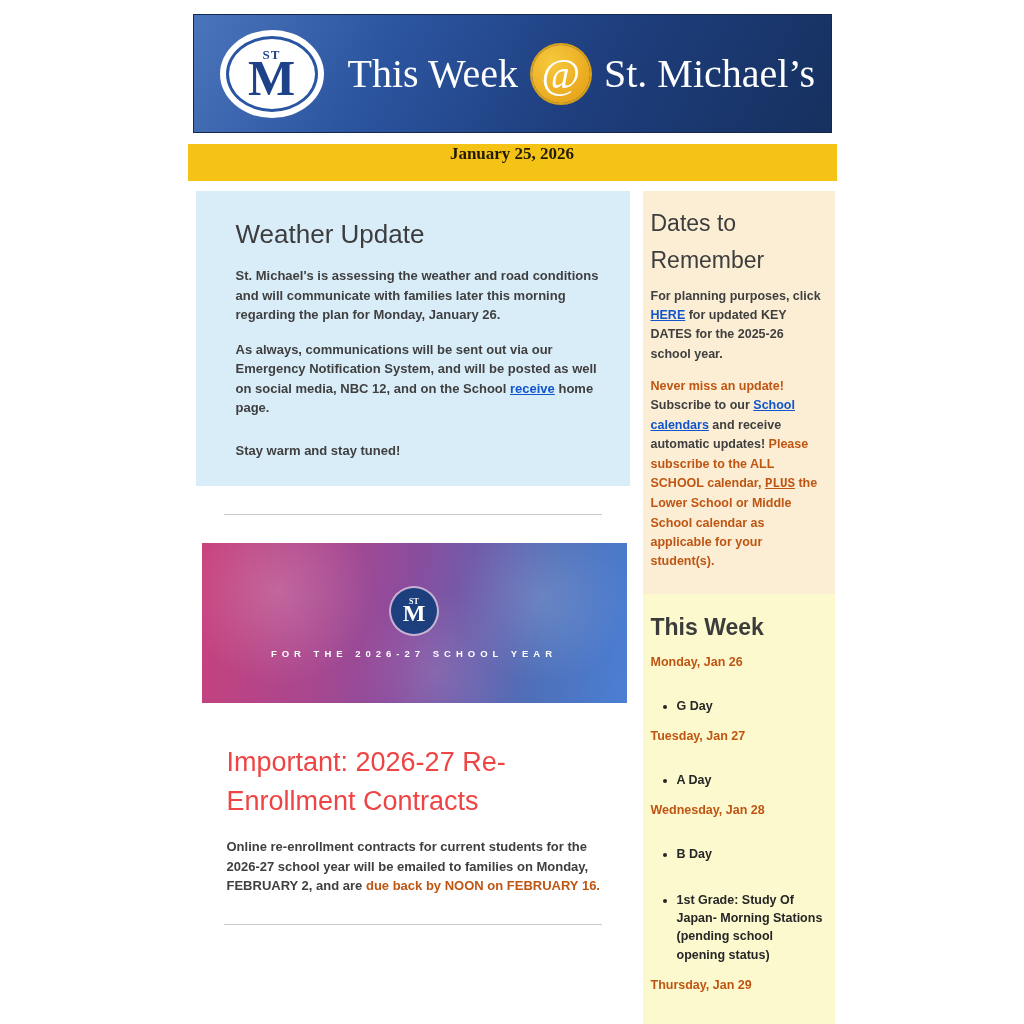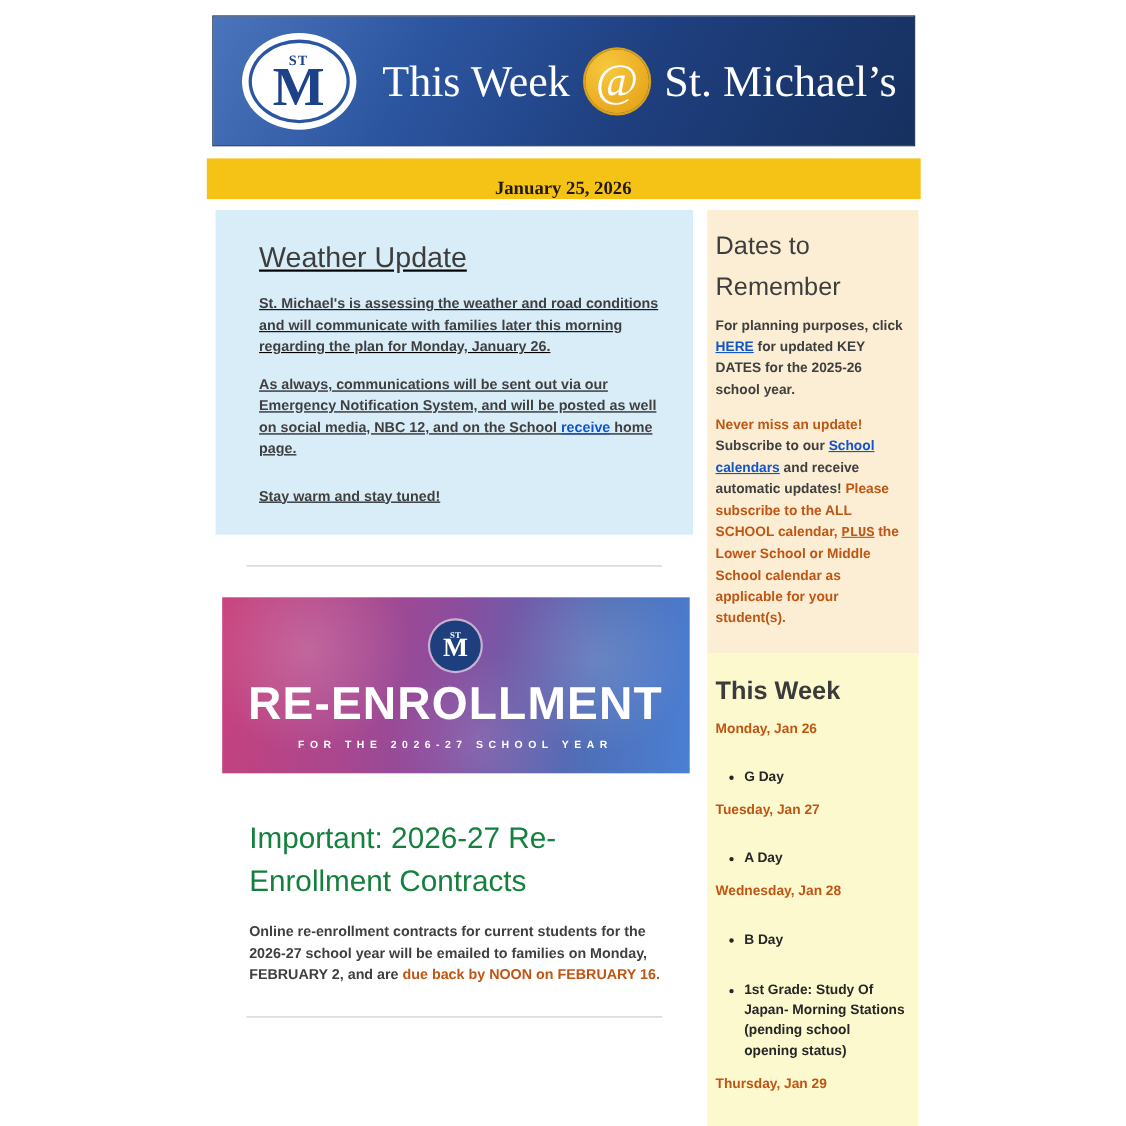--- a/index.html
+++ b/index.html
@@ -11,30 +11,30 @@
           border:1px solid #14294f;box-sizing:border-box;display:flex;align-items:center;padding-left:26px;}
   .logo-oval{width:104px;height:88px;border-radius:50%;background:#fff;display:flex;align-items:center;justify-content:center;flex:0 0 auto;}
   .logo-ring{width:92px;height:76px;border-radius:50%;border:3px solid #2a55a2;display:flex;flex-direction:column;align-items:center;justify-content:center;box-sizing:border-box;}
   .logo-st{font-family:"Liberation Serif",serif;font-size:13px;font-weight:bold;color:#1d4289;margin-bottom:-7px;letter-spacing:1px;}
   .logo-m{font-family:"Liberation Serif",serif;font-size:50px;font-weight:bold;color:#1d4289;line-height:.9;}
   .banner-title{display:flex;align-items:center;gap:14px;margin-left:24px;color:#fff;font-family:"Liberation Serif",serif;font-size:40px;}
   .at-circle{width:58px;height:58px;border-radius:50%;background:radial-gradient(circle at 35% 30%,#f6c93e,#e9a71d 75%);
              display:flex;align-items:center;justify-content:center;font-size:42px;color:#fff;box-shadow:0 0 0 2px #d9a218;}
 
   
-  .date-bar{margin-top:11px;height:37px;background:#f5c315;display:flex;align-items:flex-end;justify-content:center;
+  .date-bar{margin-top:11px;height:37px;background:#f5c315;display:flex;align-items:flex-start;justify-content:center;
             font-family:"Liberation Serif",serif;font-weight:bold;font-size:17px;color:#211a05;}
 
   
   .content{display:flex;gap:13px;padding:10px 8px 0 8px;align-items:flex-start;}
   .main{width:434px;flex:0 0 auto;}
   .sidebar{width:192px;flex:0 0 auto;}
 
   
-  .weather-box{background:#d9edf9;padding:28px 30px 22px 40px;box-sizing:border-box;text-decoration:underline;}
+  .weather-box{background:#d9edf9;padding:28px 30px 22px 40px;box-sizing:border-box;}
   .weather-title{font-size:26px;font-weight:400;color:#3d3d3d;margin:0 0 16px;}
   .weather-box p{font-size:13px;font-weight:bold;color:#3f3f3f;line-height:1.5;margin:0 0 15px;}
   .weather-box p:last-child{margin-bottom:4px;margin-top:23px;}
 
   a.link{color:#1155cc;text-decoration:underline;cursor:pointer;}
 
   .divider{border:0;border-top:1px solid #c9c9c9;margin:28px 28px;}
 
   
   .reenroll-img{margin:2px 3px 0 6px;height:160px;position:relative;overflow:hidden;
@@ -45,21 +45,21 @@
                radial-gradient(circle at 80% 35%,rgba(255,255,255,.15),transparent 24%),
                radial-gradient(circle at 55% 80%,rgba(255,255,255,.10),transparent 30%);}
   .img-logo{width:46px;height:46px;border-radius:50%;background:#1d3f7d;display:flex;flex-direction:column;
             align-items:center;justify-content:center;margin-bottom:6px;z-index:1;box-shadow:0 0 0 2px rgba(255,255,255,.55);}
   .img-logo .st{font-family:"Liberation Serif",serif;font-size:8px;font-weight:bold;margin-bottom:-4px;}
   .img-logo .m{font-family:"Liberation Serif",serif;font-size:24px;font-weight:bold;line-height:.95;}
   .img-title{font-size:42px;font-weight:700;letter-spacing:1px;white-space:nowrap;z-index:1;}
   .img-sub{font-size:9.5px;font-weight:600;letter-spacing:5px;margin-top:8px;z-index:1;}
 
   
-  .article-heading{font-size:27px;font-weight:400;color:#15803d;line-height:1.45;margin:40px 28px 16px 31px;}
+  .article-heading{font-size:27px;font-weight:400;color:#ef4444;line-height:1.45;margin:40px 28px 16px 31px;}
   .article-p{font-size:13px;color:#3f3f3f;line-height:1.5;margin:0 28px 15px 31px;}
   .article-p.bold{font-weight:bold;}
   .highlight{color:#bf5512;font-weight:bold;}
   .b{font-weight:bold;}
 
   
   .dates-box{background:#fbeed4;padding:14px 10px 22px 8px;box-sizing:border-box;}
   .dates-title{font-size:23px;font-weight:400;color:#3d3d3d;line-height:1.6;margin:0 0 8px;}
   .side-p{font-size:12.5px;font-weight:bold;color:#3f3f3f;line-height:1.55;margin:0 0 13px;}
   .side-p:last-child{margin-bottom:0;}
@@ -106,21 +106,20 @@
         <p><span>Stay warm and stay tuned!</span></p>
       </div>
 
       <hr class="divider">
 
       <div class="reenroll-img">
         <div class="img-logo">
           <span class="st">ST</span>
           <span class="m">M</span>
         </div>
-        <div class="img-title">RE-ENROLLMENT</div>
         <div class="img-sub">FOR THE 2026-27 SCHOOL YEAR</div>
       </div>
 
       <h2 class="article-heading">Important: 2026-27 Re-Enrollment Contracts</h2>
       <p class="article-p bold"><span>Online re-enrollment contracts for current students for the 2026-27 school year will be emailed to families on Monday, FEBRUARY 2, and are </span><span class="highlight">due back by NOON on FEBRUARY 16.</span></p>
 
       <hr class="divider">
 
     </div>
 

